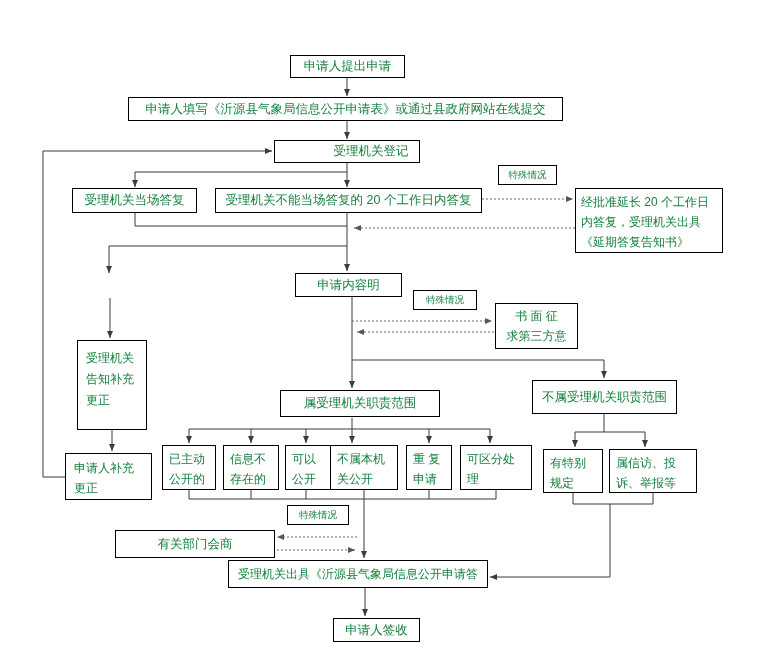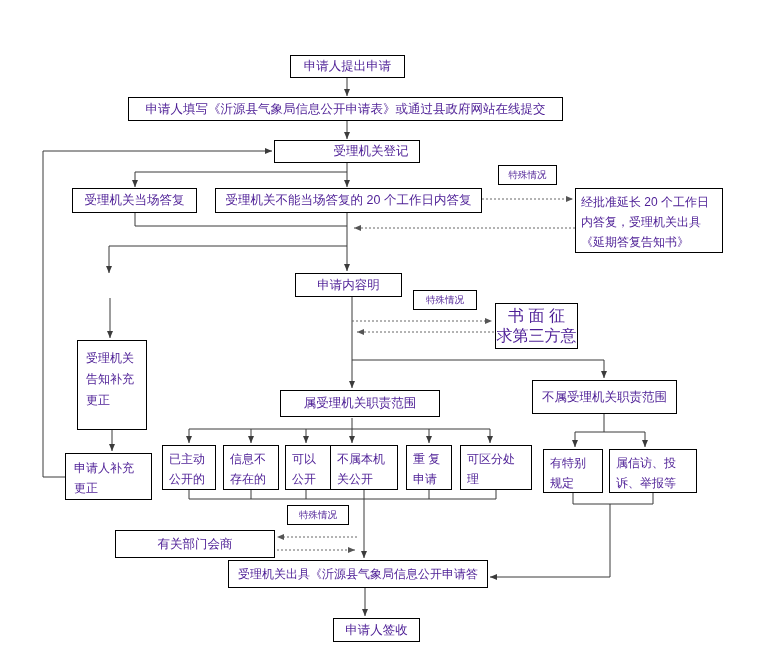--- a/index.html
+++ b/index.html
@@ -3,25 +3,25 @@
 <meta charset="utf-8">
 <style>
   html,body{margin:0;padding:0;background:#ffffff;}
   #canvas{
     position:relative;width:763px;height:656px;background:#ffffff;
     font-family:"Liberation Sans",sans-serif;color:#000;overflow:hidden;
   }
   #wires{position:absolute;left:0;top:0;width:763px;height:656px;}
   .node{
     position:absolute;box-sizing:border-box;border:1px solid #000;background:#fff;
-    font-size:12.5px;line-height:1.2;color:#4c1d95;
+    font-size:12.5px;line-height:1.2;color:#15803d;
   }
   .c{display:flex;align-items:center;justify-content:center;white-space:nowrap;}
   .ml{white-space:pre-line;text-align:left;line-height:20px;font-size:12px;}
-  .mc{white-space:pre-line;text-align:center;line-height:20px;font-size:16px;
+  .mc{white-space:pre-line;text-align:center;line-height:20px;font-size:12px;
       display:flex;align-items:center;justify-content:center;}
   .sm{font-size:9.5px;}
 </style>
 </head>
 <body>
 
 <div id="canvas">
 
   <svg id="wires" viewBox="0 0 763 656" xmlns="http://www.w3.org/2000/svg">
     <defs>

